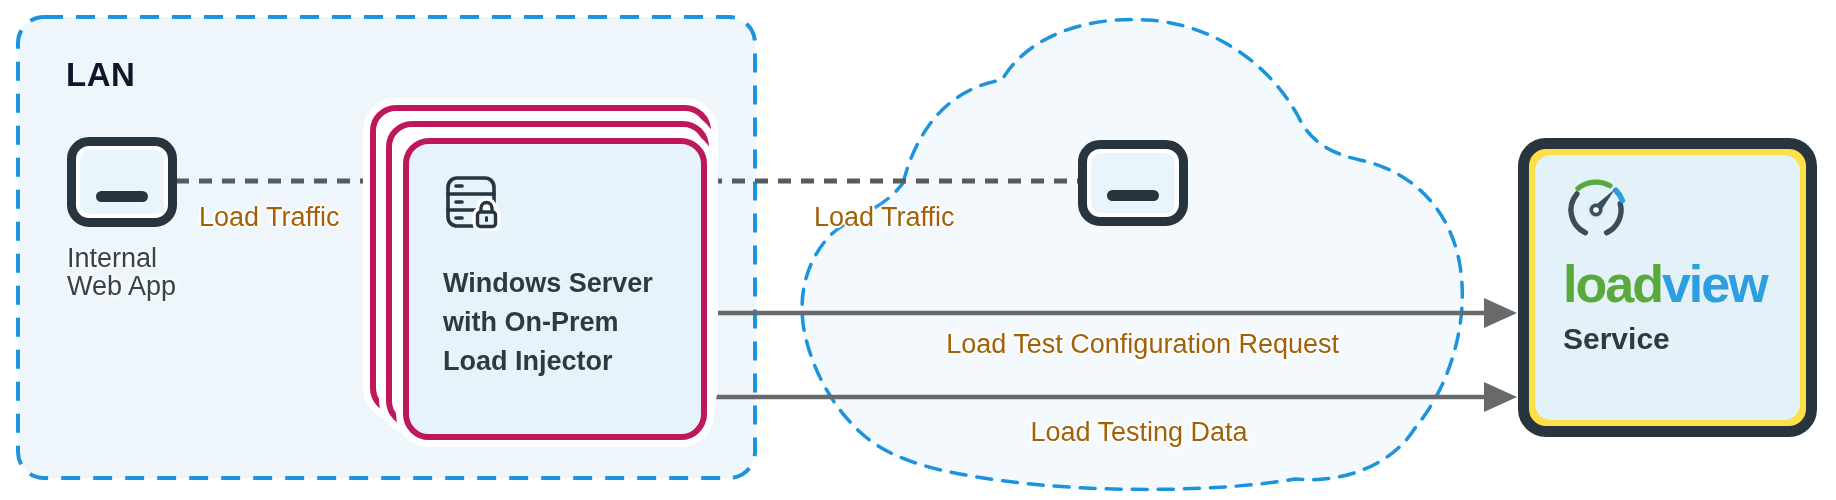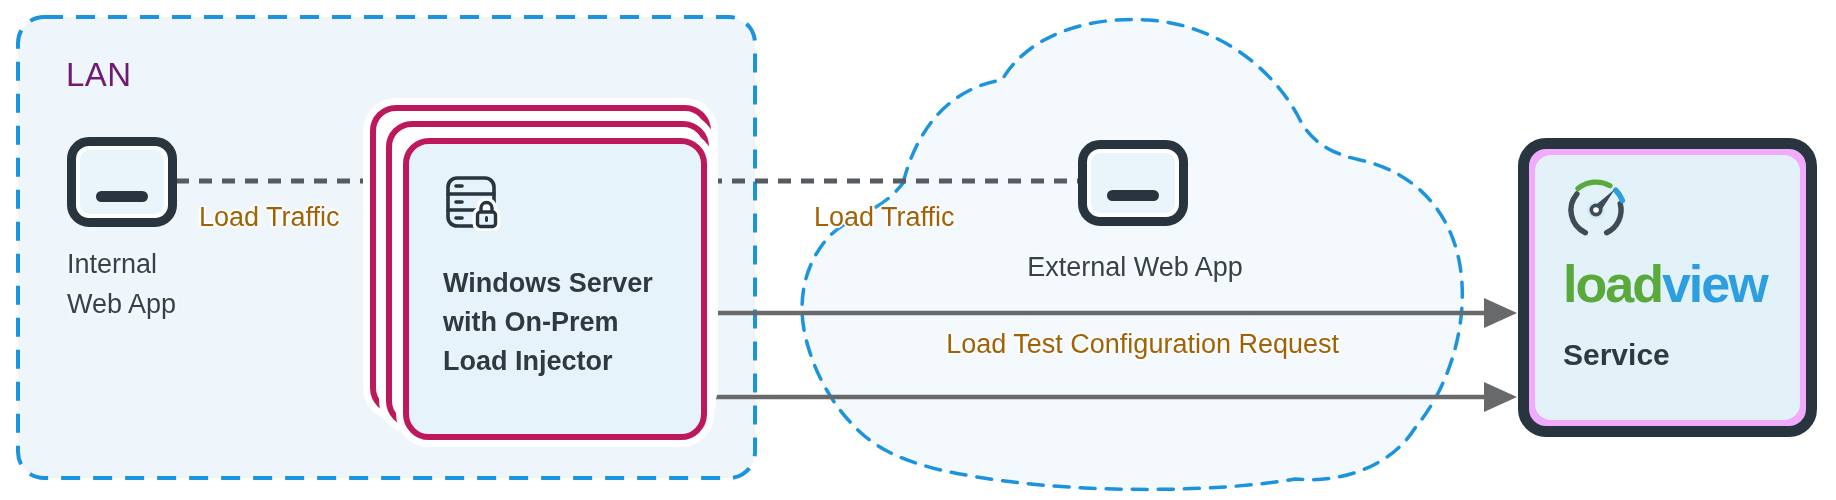--- a/index.html
+++ b/index.html
@@ -4,24 +4,24 @@
 <style>
   html,body{margin:0;padding:0;background:#ffffff;}
   .stage{
     position:relative;width:1836px;height:500px;overflow:hidden;background:#ffffff;
     font-family:"Liberation Sans", sans-serif;
   }
   .abs{position:absolute;}
   svg.underlay{position:absolute;left:0;top:0;}
 
   .zone-title{
-    font-size:33px;font-weight:400;color:#701a75;letter-spacing:.5px;
+    font-size:33px;font-weight:700;color:#0f172a;letter-spacing:.5px;
   }
   .app-label{
-    font-size:27px;font-weight:500;color:#37424a;line-height:40px;white-space:pre-line;
+    font-size:27px;font-weight:500;color:#37424a;line-height:28px;white-space:pre-line;
     text-shadow:0 0 6px #fff,0 0 6px #fff;
   }
   .flow-label{
     font-size:27px;font-weight:400;color:#a16207;
     text-shadow:0 2px 0 #fff,0 -2px 0 #fff,2px 0 0 #fff,-2px 0 0 #fff,0 0 8px #fff;
   }
   .center{text-align:center;}
 
   
   .webapp{
@@ -43,31 +43,31 @@
   .layer-mid{top:-17px;left:-17px;right:-2px;bottom:13px;}
   .layer-front{inset:0;background:#e7f3fa;padding:29px 0 0 34px;}
   .card-label{
     font-size:27px;font-weight:700;color:#2e3940;line-height:39px;white-space:pre-line;
     margin-top:29px;
   }
 
   
   .service-box{
     box-sizing:border-box;width:299px;height:299px;border:11px solid #28353e;border-radius:28px;
-    background:#f0abfc;
+    background:#fde047;
   }
   .service-panel{
     position:absolute;inset:6px;background:#e3f1f9;border-radius:16px;
     box-sizing:border-box;padding:19px 0 0 28px;
   }
   .logo-row{margin-top:12px;font-size:52px;font-weight:700;letter-spacing:-2px;line-height:52px;}
   .logo-load{color:#5aa93c;}
   .logo-view{color:#2d9fe0;}
   .byline{margin-top:3px;font-size:19px;color:#8d99a3;letter-spacing:.5px;}
-  .service-label{margin-top:28px;font-size:30px;font-weight:700;color:#2e3940;}
+  .service-label{margin-top:12px;font-size:30px;font-weight:700;color:#2e3940;}
 </style>
 </head>
 <body>
 
 <div class="stage">
 
   <svg class="underlay" width="1836" height="500" viewBox="0 0 1836 500">
     <rect x="18" y="17" width="737" height="461" rx="26" fill="#eff6fb" stroke="#1b93dd" stroke-width="4" stroke-dasharray="19 13"></rect>
     <path d="M903 183 C918 125 952 88 1002 80 C1028 35 1088 16 1148 20 C1212 24 1268 62 1298 116
              C1310 142 1332 154 1360 160 C1424 174 1459 224 1462 284 C1465 334 1447 390 1415 428
@@ -123,25 +123,25 @@
 Load Injector</div>
     </div>
   </div>
 
 
   <div class="abs webapp" style="left:1078px;top:140px;width:110px;height:86px;">
     <div class="screen">
       <div class="bar"></div>
     </div>
   </div>
-  <div class="abs app-label center" style="left:985px;top:247px;width:300px;">External Web App</div>
 
   <div class="abs flow-label" style="left:814px;top:202px;">Load Traffic</div>
 
   <div class="abs flow-label center" style="left:939px;top:329px;width:400px;text-align:right;">Load Test Configuration Request</div>
+  <div class="abs flow-label center" style="left:939px;top:417px;width:400px;">Load Testing Data</div>
 
   <div class="abs service-box" style="left:1518px;top:138px;">
     <div class="service-panel">
       <svg width="68" height="68" viewBox="0 0 68 68">
         <circle cx="33" cy="36" r="9" fill="#d6eaf6"></circle>
         <g fill="none" stroke-linecap="round">
           <path d="M13.9 19.9 A25 25 0 0 0 22.4 58.7" stroke="#3d4c57" stroke-width="5.4"></path>
           <path d="M57.2 29.5 A25 25 0 0 1 43.6 58.7" stroke="#3d4c57" stroke-width="5.4"></path>
           <path d="M15.0 14.6 A28 28 0 0 1 47.0 11.8" stroke="#5aa93c" stroke-width="5.2"></path>
           <path d="M52.8 16.2 A28 28 0 0 1 59.3 26.4" stroke="#2d9fe0" stroke-width="5.6"></path>

